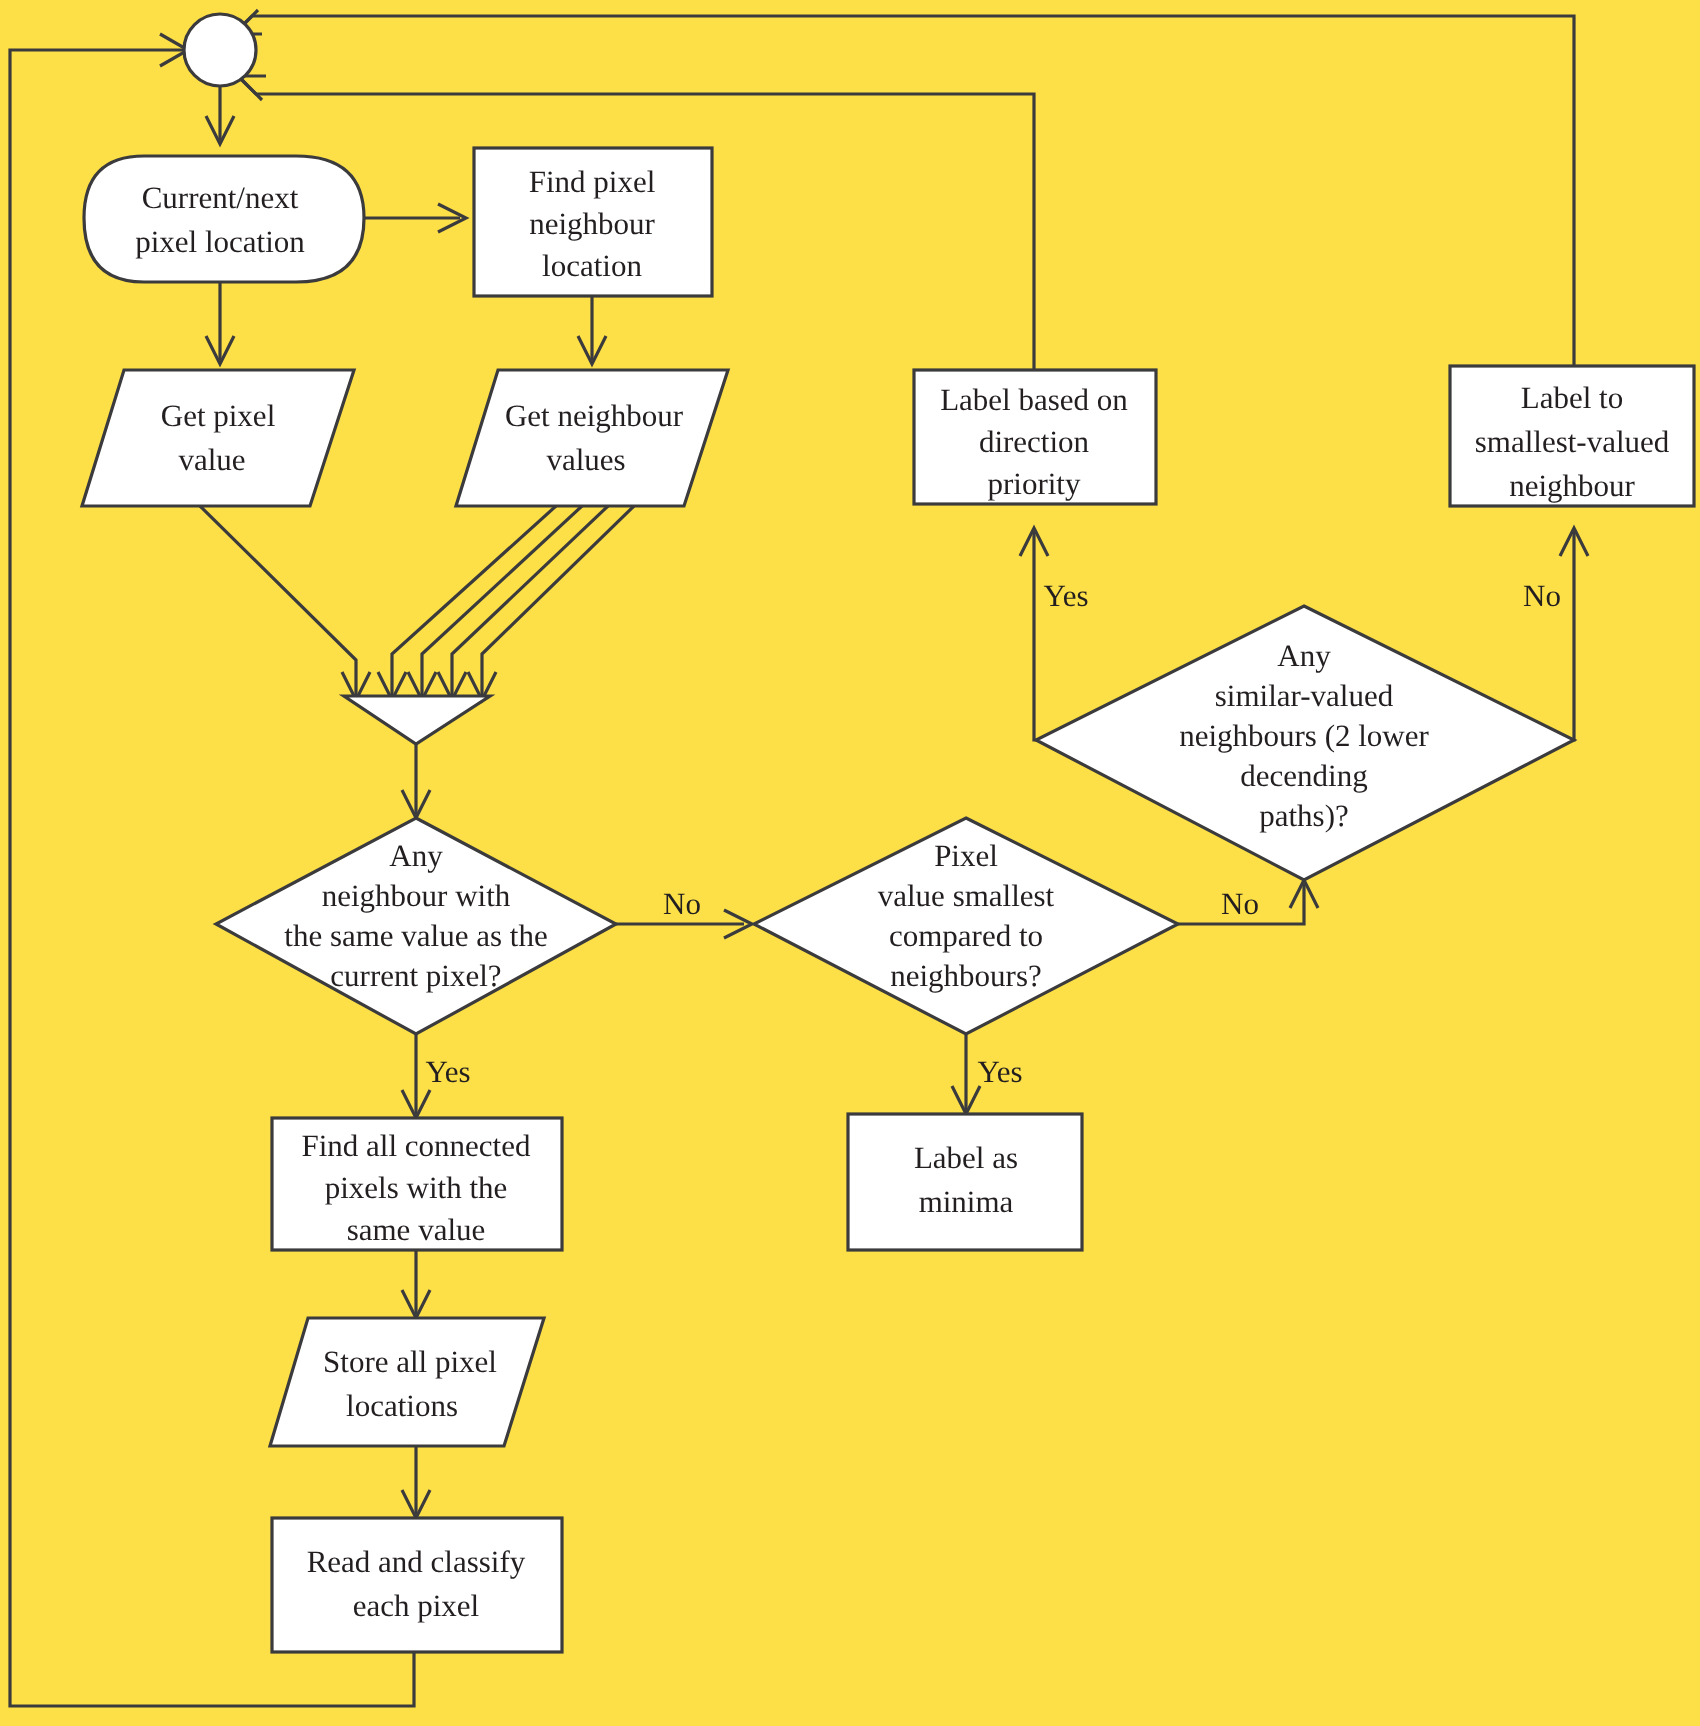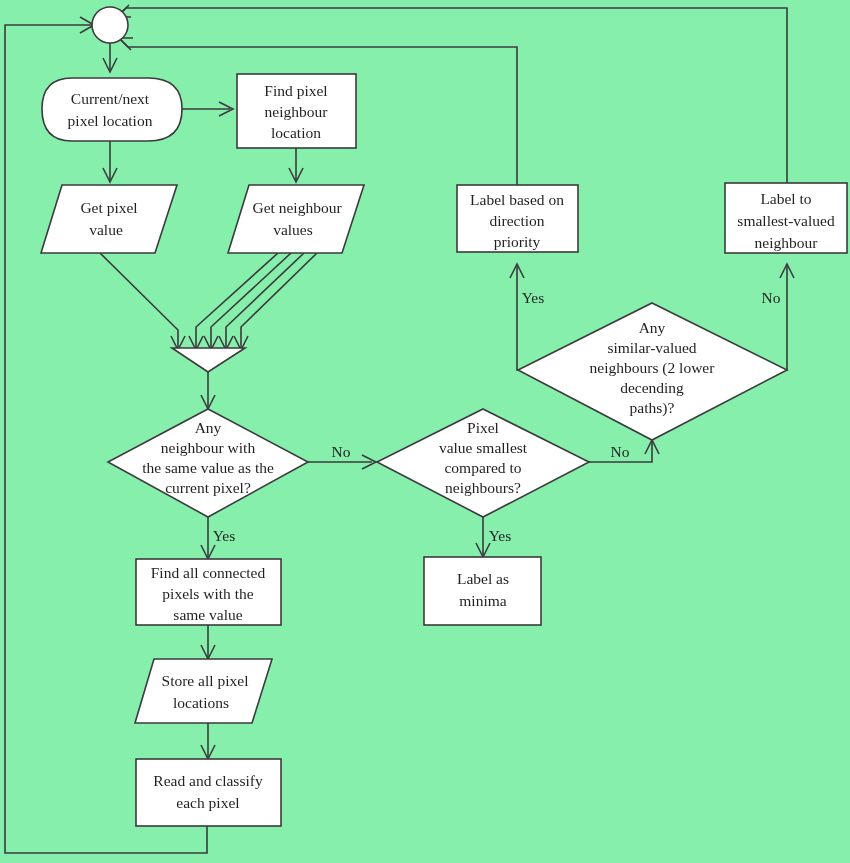--- a/index.html
+++ b/index.html
@@ -8,21 +8,21 @@
     padding: 0;
     background: #ffffff;
   }
   body {
     font-family: "Liberation Serif", "DejaVu Serif", serif;
   }
   #canvas {
     position: relative;
     width: 850px;
     height: 863px;
-    background: #86efac;
+    background: #fde047;
     overflow: hidden;
   }
   #flow-svg {
     position: absolute;
     left: 0;
     top: 0;
     width: 850px;
     height: 863px;
   }
   .node-text {

